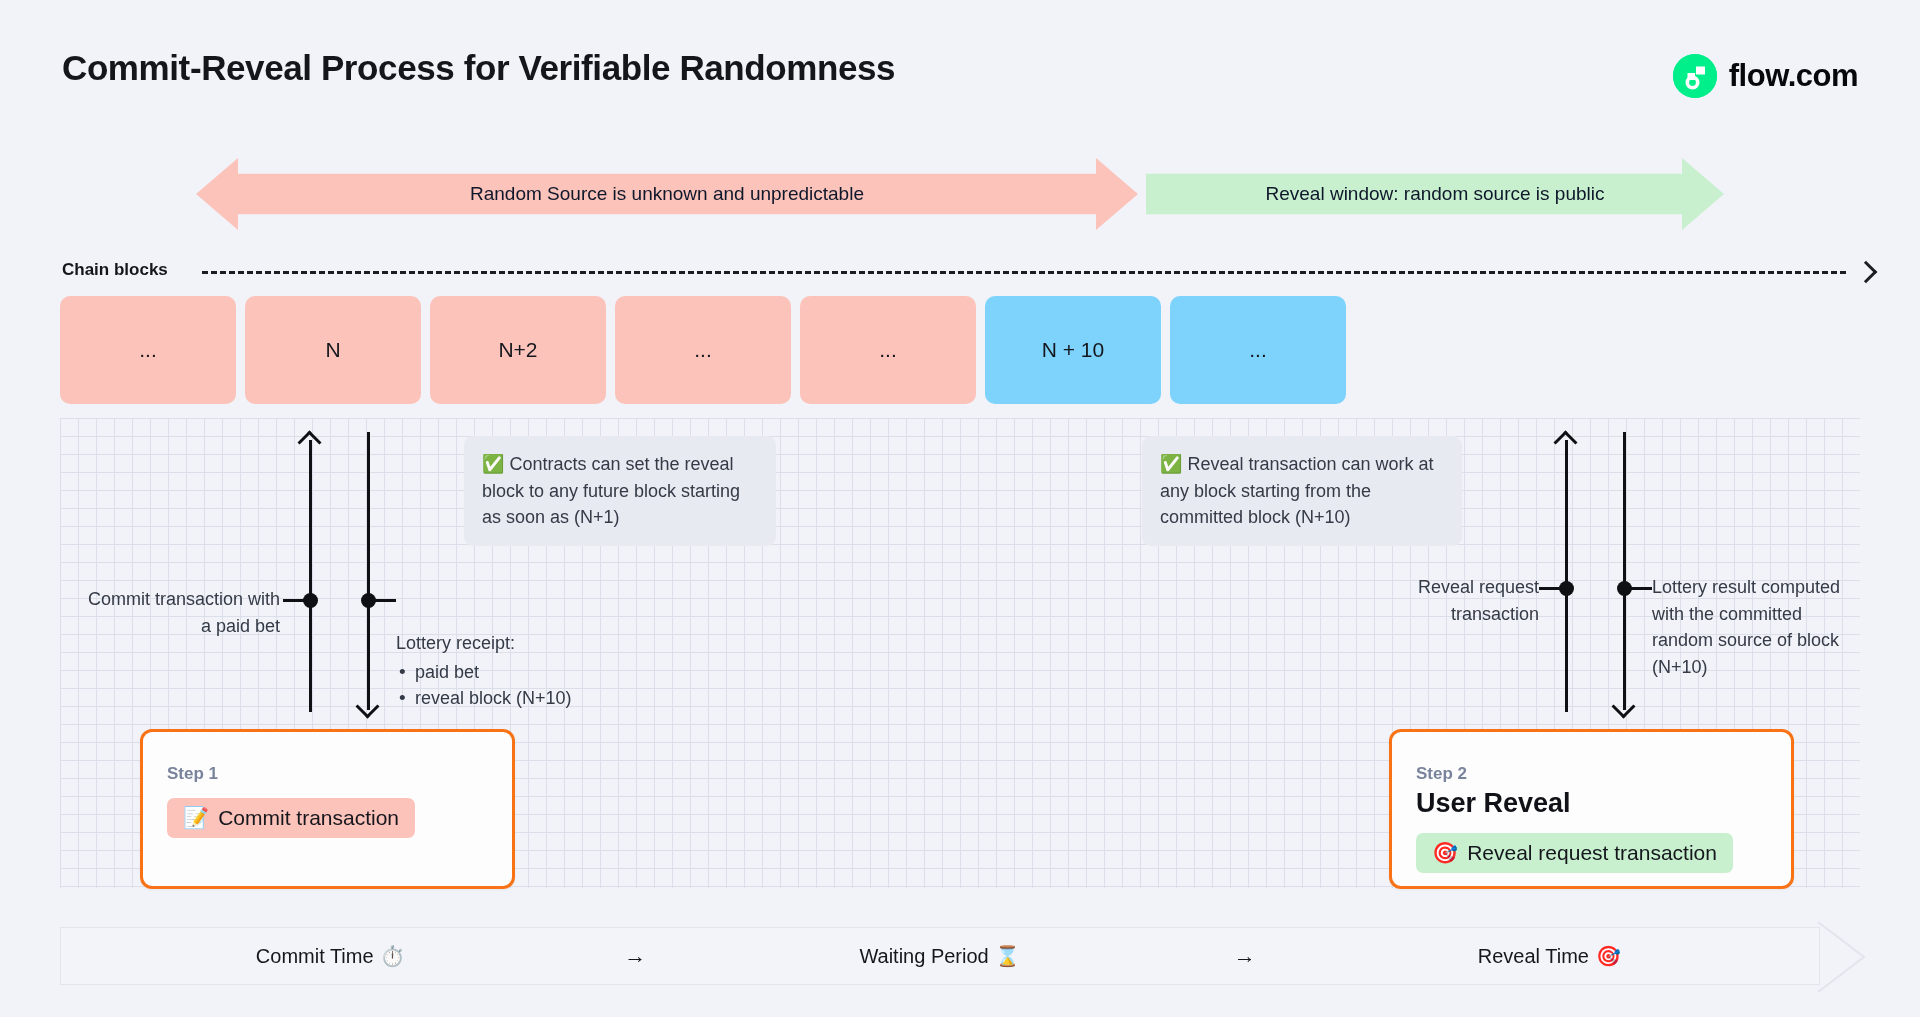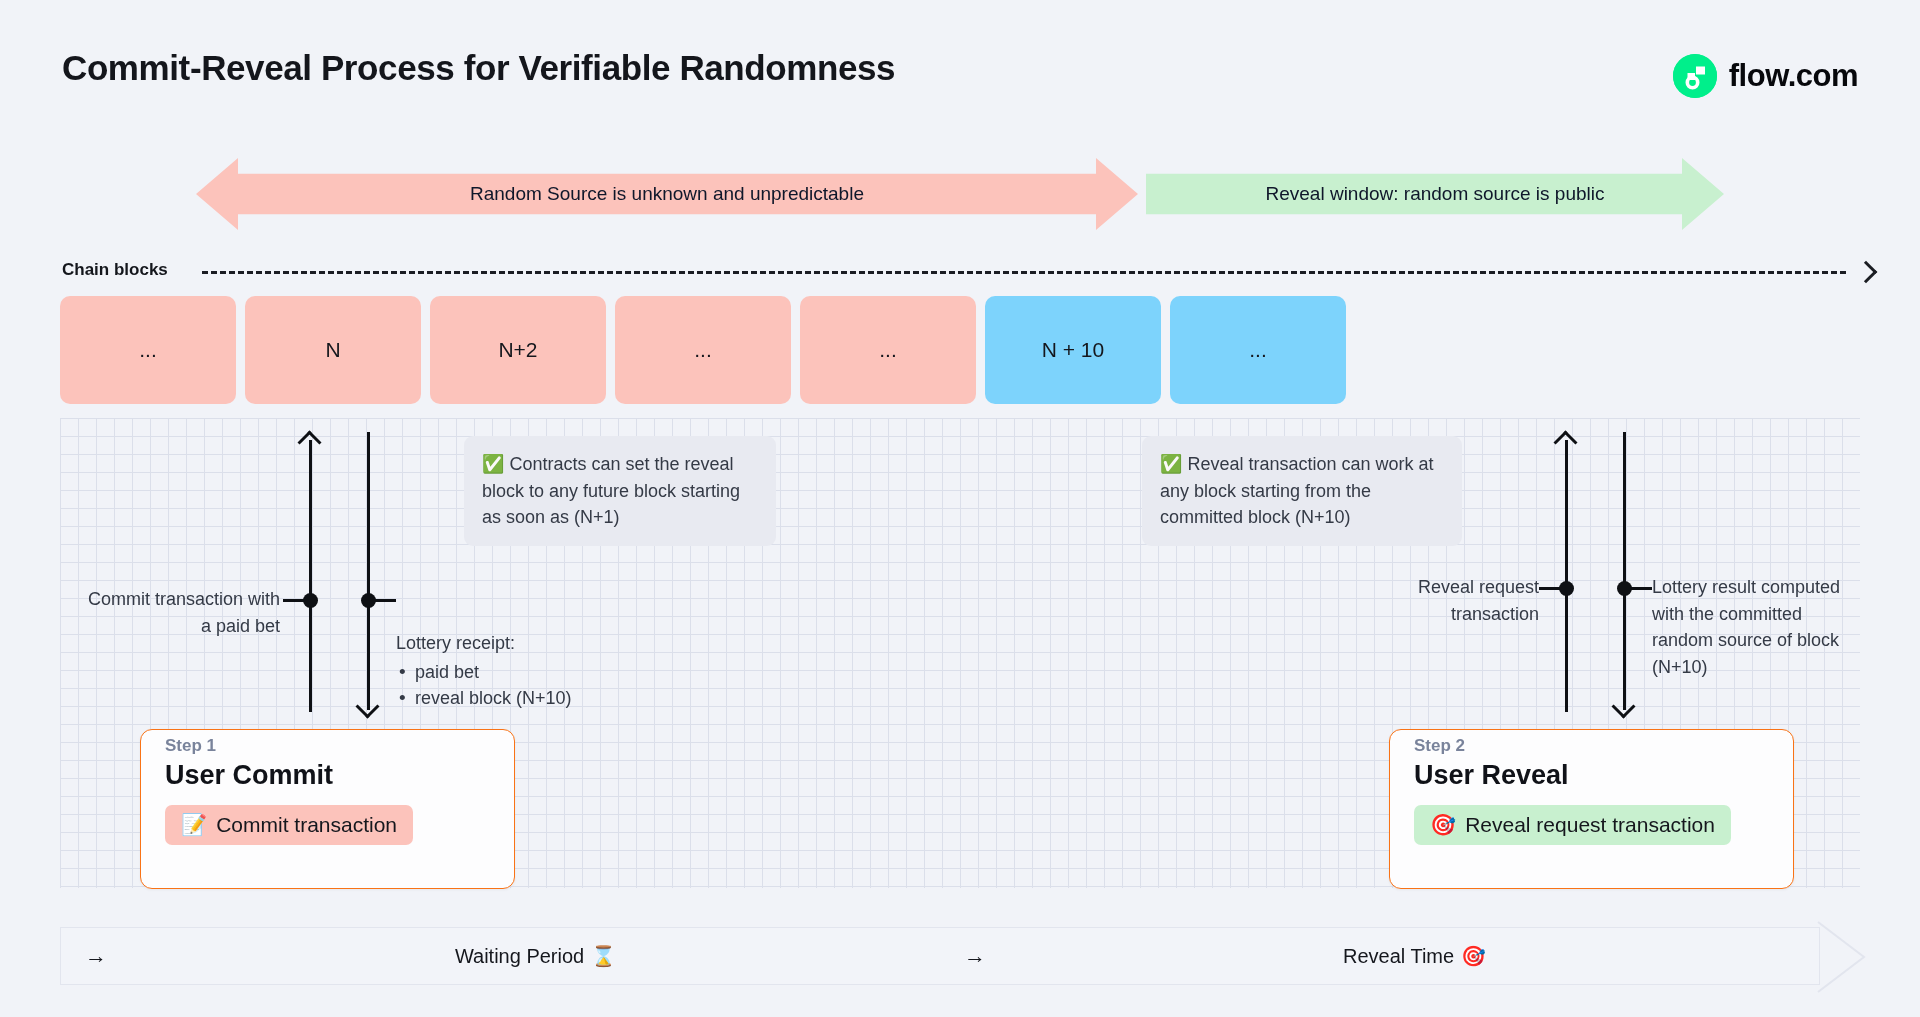--- a/index.html
+++ b/index.html
@@ -101,22 +101,22 @@
   .ann { position: absolute; font-size: 18px; line-height: 1.48; color: #343a46; }
   .ann.right-al { text-align: right; }
   .ann ul { list-style: none; margin-top: 2px; }
   .ann li { position: relative; padding-left: 19px; }
   .ann li::before {
     content: "•"; position: absolute; left: 3px; top: -1px; font-size: 19px; color: #343a46;
   }
 
   
   .card {
-    position: absolute; background: #fdfdfe; border: 1px solid #f97316;
-    border-radius: 12px; padding: 6px 24px 26px 24px;
+    position: absolute; background: #fdfdfe; border: 3px solid #f97316;
+    border-radius: 12px; padding: 32px 24px 26px 24px;
     box-shadow: 0 1px 3px rgba(20,25,45,.05);
   }
   .card .step { font-size: 17px; font-weight: 700; color: #79839b; }
   .card .heading { font-size: 27px; font-weight: 700; color: #101218; margin-top: 4px; }
   .pill {
     display: inline-flex; align-items: center; gap: 9px;
     margin-top: 14px; padding: 8px 16px; border-radius: 7px;
     font-size: 21px; color: #15171d;
   }
   .pill.pink  { background: #fcc3bb; }
@@ -223,37 +223,40 @@
       <li>reveal block (N+10)</li>
     </ul>
   </div>
 
   <div class="ann right-al" style="left:1344px; top:574px; width:195px;">Reveal request transaction</div>
 
   <div class="ann" style="left:1652px; top:574px; width:215px;">Lottery result computed with the committed random source of block (N+10)</div>
 
   <div class="card" style="left:140px; top:729px; width:375px; height:160px;">
     <div class="step">Step 1</div>
-    <div class="heading">User Commit</div>
     <div class="pill pink">
       <span class="emoji">📝</span>
       <span>Commit transaction</span>
     </div>
   </div>
 
   <div class="card" style="left:1389px; top:729px; width:405px; height:160px;">
     <div class="step">Step 2</div>
     <div class="heading">User Reveal</div>
     <div class="pill green">
       <span class="emoji">🎯</span>
       <span>Reveal request transaction</span>
     </div>
   </div>
 
   <div class="timeline">
+    <div class="seg">
+      <span>Commit Time</span>
+      <span class="emoji">⏱️</span>
+    </div>
     <div class="sep">→</div>
     <div class="seg">
       <span>Waiting Period</span>
       <span class="emoji">⌛</span>
     </div>
     <div class="sep">→</div>
     <div class="seg">
       <span>Reveal Time</span>
       <span class="emoji">🎯</span>
     </div>

